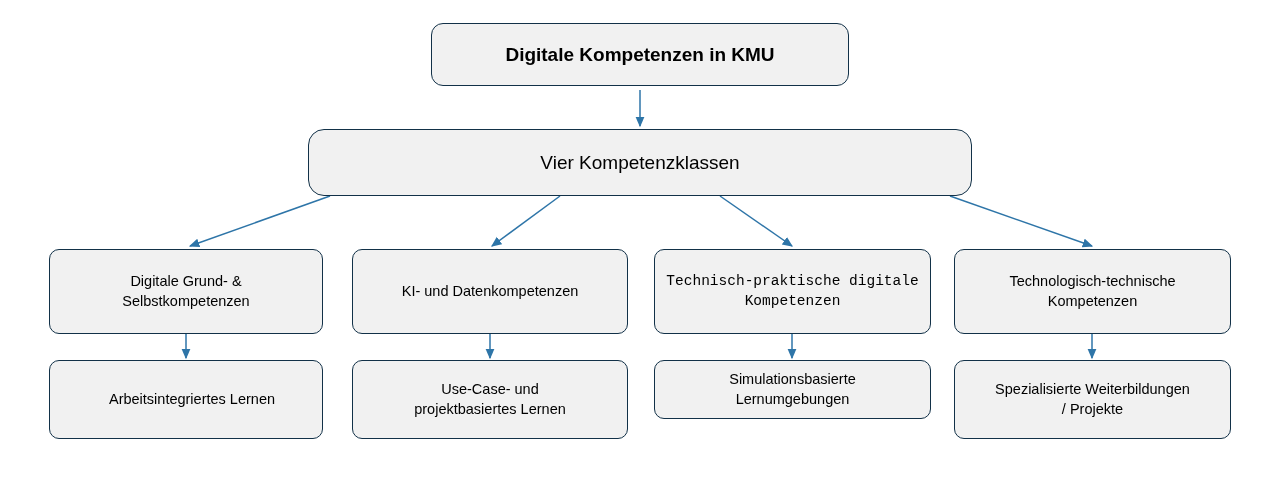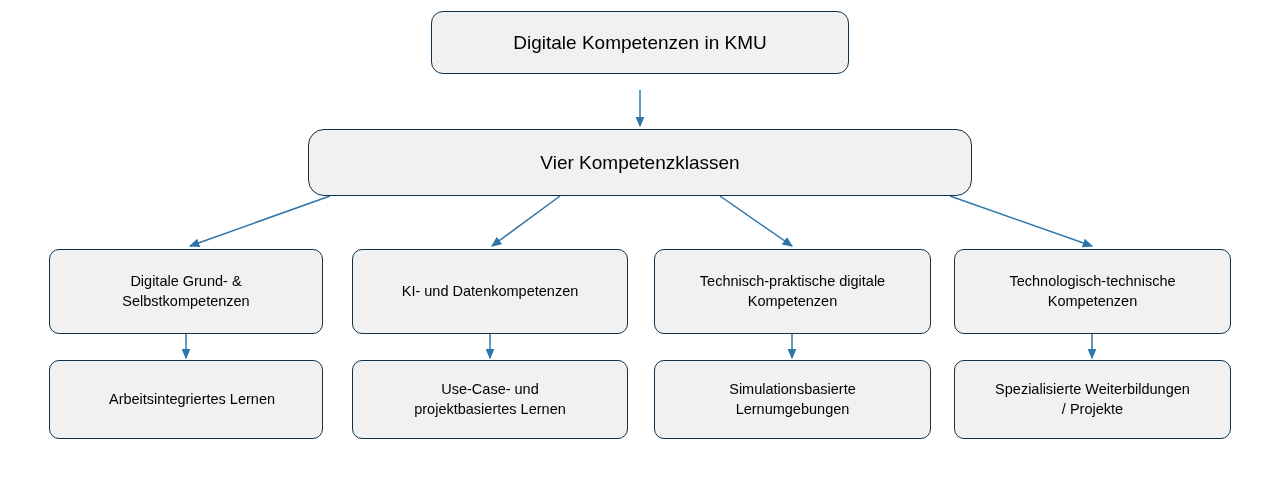--- a/index.html
+++ b/index.html
@@ -76,52 +76,52 @@
     <line x1="560" y1="196" x2="492" y2="246" stroke="#2e75a8" stroke-width="1.5" marker-end="url(#arrow)"></line>
     <line x1="720" y1="196" x2="792" y2="246" stroke="#2e75a8" stroke-width="1.5" marker-end="url(#arrow)"></line>
     <line x1="950" y1="196" x2="1092" y2="246" stroke="#2e75a8" stroke-width="1.5" marker-end="url(#arrow)"></line>
 
     <line x1="186" y1="334" x2="186" y2="358" stroke="#2e75a8" stroke-width="1.5" marker-end="url(#arrow)"></line>
     <line x1="490" y1="334" x2="490" y2="358" stroke="#2e75a8" stroke-width="1.5" marker-end="url(#arrow)"></line>
     <line x1="792" y1="334" x2="792" y2="358" stroke="#2e75a8" stroke-width="1.5" marker-end="url(#arrow)"></line>
     <line x1="1092" y1="334" x2="1092" y2="358" stroke="#2e75a8" stroke-width="1.5" marker-end="url(#arrow)"></line>
   </svg>
 
-  <div class="node root" style="left:431px; top:11px; width:418px; height:63px;">
+  <div class="node root" style="left:431px; top:23px; width:418px; height:63px;font-weight:bold;">
     <span>Digitale Kompetenzen in KMU</span>
   </div>
 
   <div class="node level2" style="left:308px; top:129px; width:664px; height:67px;">
     <span>Vier Kompetenzklassen</span>
   </div>
 
   <div class="node level3" style="left:49px; top:249px; width:274px; height:85px;">
     <span>Digitale Grund- &amp;
 Selbstkompetenzen</span>
   </div>
   <div class="node level3" style="left:352px; top:249px; width:276px; height:85px;">
     <span>KI- und Datenkompetenzen</span>
   </div>
-  <div class="node level3" style="left:654px; top:249px; width:277px; height:85px;">
+  <div class="node level3" style="left:654px; top:249px; width:277px; height:85px;font-family:Liberation Mono, monospace;">
     <span>Technisch-praktische digitale
 Kompetenzen</span>
   </div>
   <div class="node level3" style="left:954px; top:249px; width:277px; height:85px;text-align:center;">
     <span>Technologisch-technische
 Kompetenzen</span>
   </div>
 
   <div class="node level4" style="left:49px; top:360px; width:274px; height:79px;padding-left:20px;">
     <span>Arbeitsintegriertes Lernen</span>
   </div>
   <div class="node level4" style="left:352px; top:360px; width:276px; height:79px;">
     <span>Use-Case- und
 projektbasiertes Lernen</span>
   </div>
-  <div class="node level4" style="left:654px; top:360px; width:277px; height:79px;">
+  <div class="node level4" style="left:654px; top:360px; width:277px; height:59px;">
     <span>Simulationsbasierte
 Lernumgebungen</span>
   </div>
   <div class="node level4" style="left:954px; top:360px; width:277px; height:79px;">
     <span>Spezialisierte Weiterbildungen
 / Projekte</span>
   </div>
 
 </div>
 

